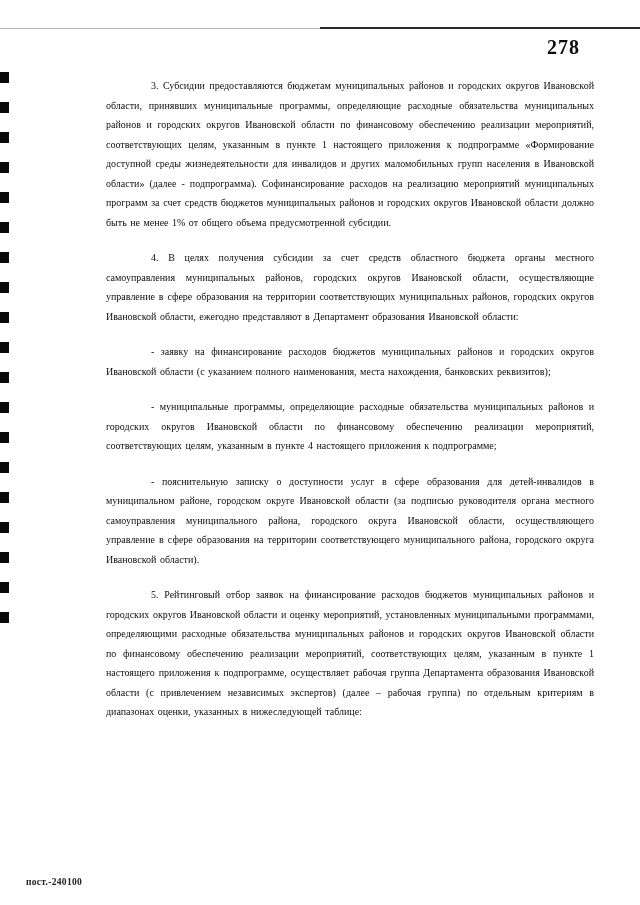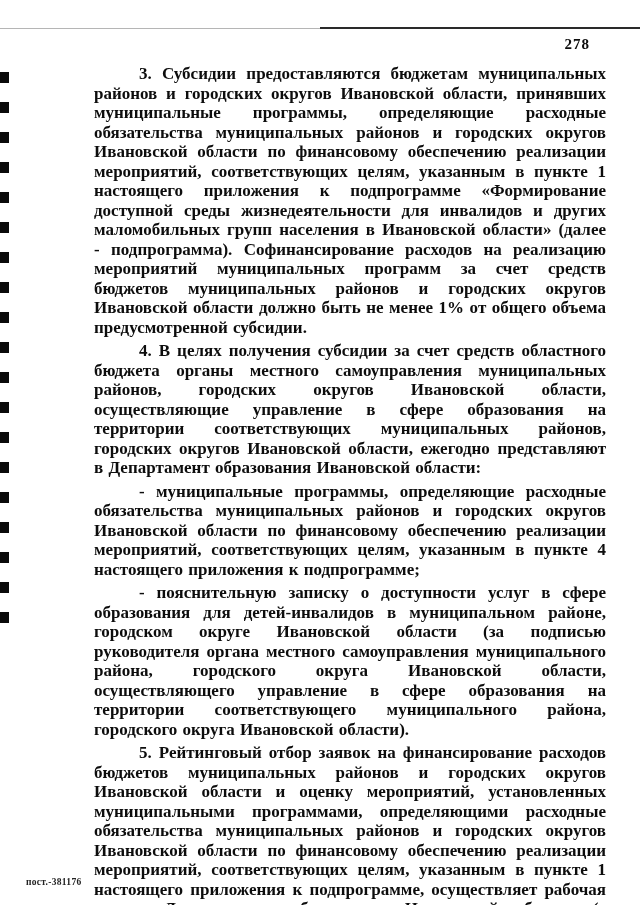--- a/index.html
+++ b/index.html
@@ -42,36 +42,36 @@
     height: 556px;
     background: repeating-linear-gradient(
       to bottom,
       #0a0a0a 0px, #0a0a0a 11px,
       transparent 11px, transparent 30px
     );
   }
   .page-number {
     position: absolute;
     top: 36px;
-    right: 50px;
-    font-size: 15px;
+    right: 60px;
+    font-size: 20px;
     font-weight: 700;
     letter-spacing: 1px;
   }
   .content {
     position: absolute;
     top: 60px;
     left: 90px;
     width: 520px;
   }
   .para {
-    margin: 4px;
-    font-size: 17px;
+    margin: 16px;
+    font-size: 10px;
     line-height: 19.5px;
-    font-weight: 700;
+    font-weight: 400;
     text-align: justify;
     text-indent: 45px;
     word-spacing: 1px;
   }
   .footer {
     position: absolute;
     left: 26px;
     bottom: 18px;
     font-size: 9.5px;
     font-weight: 600;
@@ -86,21 +86,22 @@
 
   <div class="top-line"></div>
   <div class="top-line-dark"></div>
   <div class="edge-marks"></div>
 
   <div class="page-number">278</div>
 
   <div class="content">
     <p class="para">3. Субсидии предоставляются бюджетам муниципальных районов и городских округов Ивановской области, принявших муниципальные программы, определяющие расходные обязательства муниципальных районов и городских округов Ивановской области по финансовому обеспечению реализации мероприятий, соответствующих целям, указанным в пункте 1 настоящего приложения к подпрограмме «Формирование доступной среды жизнедеятельности для инвалидов и других маломобильных групп населения в Ивановской области» (далее - подпрограмма). Софинансирование расходов на реализацию мероприятий муниципальных программ за счет средств бюджетов муниципальных районов и городских округов Ивановской области должно быть не менее 1% от общего объема предусмотренной субсидии.</p>
     <p class="para">4. В целях получения субсидии за счет средств областного бюджета органы местного самоуправления муниципальных районов, городских округов Ивановской области, осуществляющие управление в сфере образования на территории соответствующих муниципальных районов, городских округов Ивановской области, ежегодно представляют в Департамент образования Ивановской области:</p>
+    <p class="para">- заявку на финансирование расходов бюджетов муниципальных районов и городских округов Ивановской области (с указанием полного наименования, места нахождения, банковских реквизитов);</p>
     <p class="para">- муниципальные программы, определяющие расходные обязательства муниципальных районов и городских округов Ивановской области по финансовому обеспечению реализации мероприятий, соответствующих целям, указанным в пункте 4 настоящего приложения к подпрограмме;</p>
     <p class="para">- пояснительную записку о доступности услуг в сфере образования для детей-инвалидов в муниципальном районе, городском округе Ивановской области (за подписью руководителя органа местного самоуправления муниципального района, городского округа Ивановской области, осуществляющего управление в сфере образования на территории соответствующего муниципального района, городского округа Ивановской области).</p>
     <p class="para">5. Рейтинговый отбор заявок на финансирование расходов бюджетов муниципальных районов и городских округов Ивановской области и оценку мероприятий, установленных муниципальными программами, определяющими расходные обязательства муниципальных районов и городских округов Ивановской области по финансовому обеспечению реализации мероприятий, соответствующих целям, указанным в пункте 1 настоящего приложения к подпрограмме, осуществляет рабочая группа Департамента образования Ивановской области (с привлечением независимых экспертов) (далее – рабочая группа) по отдельным критериям в диапазонах оценки, указанных в нижеследующей таблице:</p>
 
   </div>
 
-  <div class="footer">пост.-381176</div>
+  <div class="footer">пост.-240100</div>
 
 </div>
 
 </body></html>

